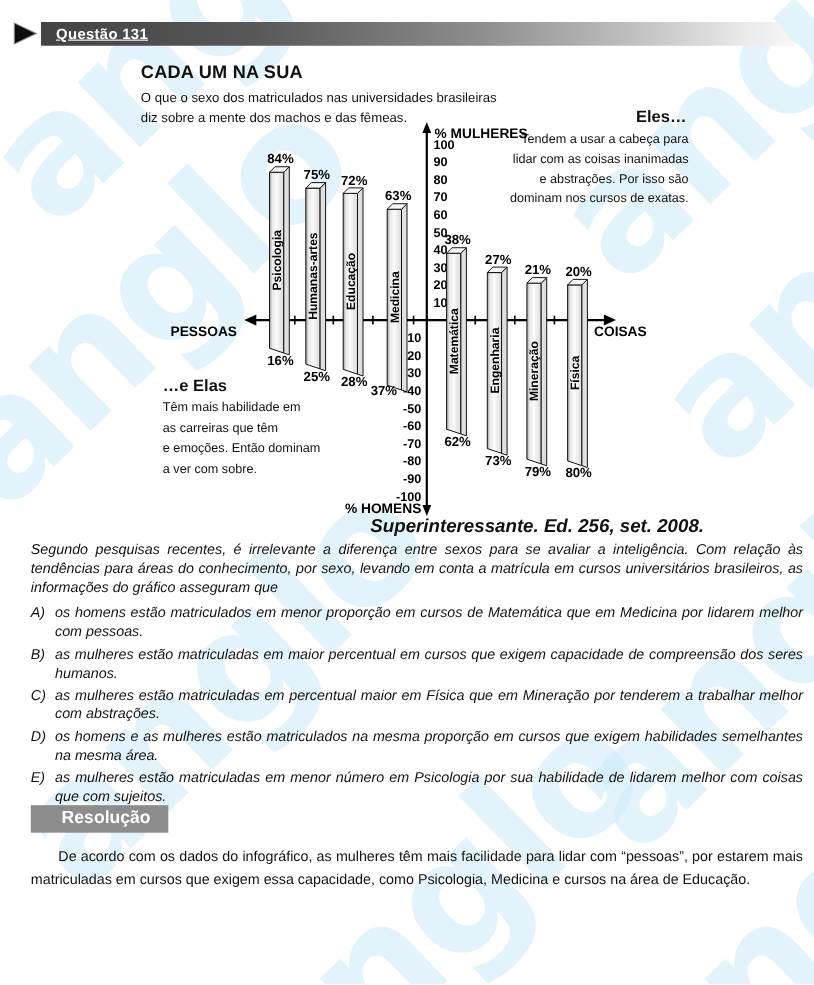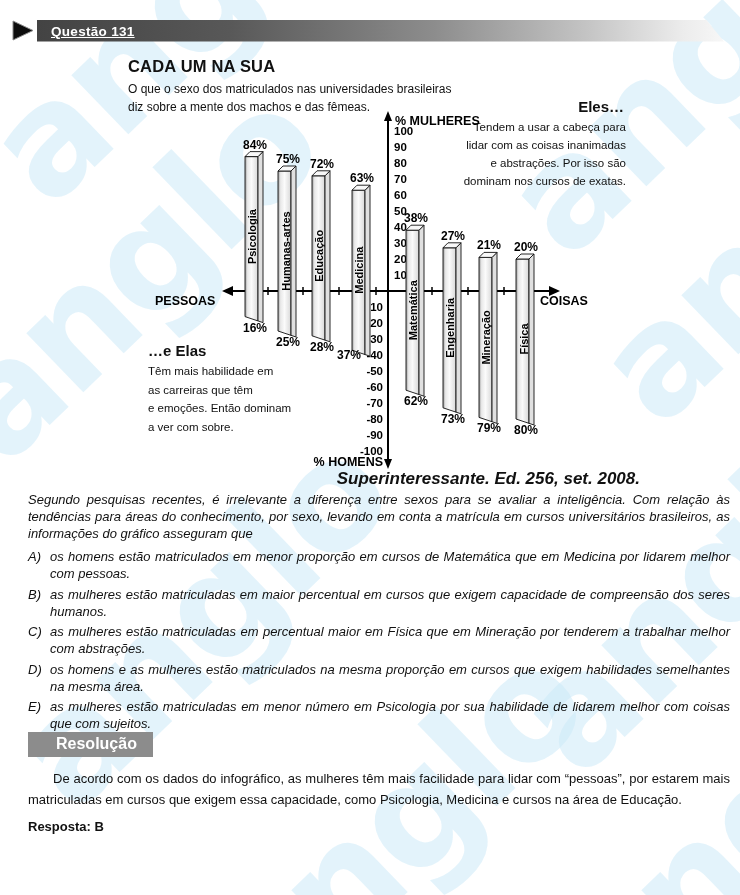--- a/index.html
+++ b/index.html
@@ -227,17 +227,16 @@
           <div class="opt">
             <span class="lab">E)</span>
             <span class="txt">as mulheres estão matriculadas em menor número em Psicologia por sua habilidade de lidarem melhor com coisas que com sujeitos.</span>
           </div>
         </div>
     </div>
 
     <div class="resolution">
       <div class="badge">Resolução</div>
       <p class="res-text">De acordo com os dados do infográfico, as mulheres têm mais facilidade para lidar com “pessoas”, por estarem mais matriculadas em cursos que exigem essa capacidade, como Psicologia, Medicina e cursos na área de Educação.</p>
-      <div class="answer">Resposta: B</div>
     </div>
 
   </div>
 </div>
 
 </body></html>

